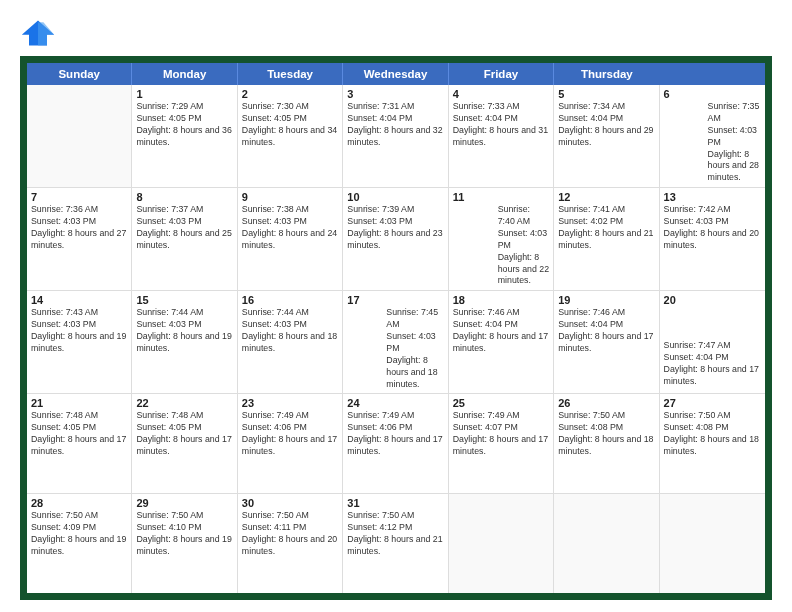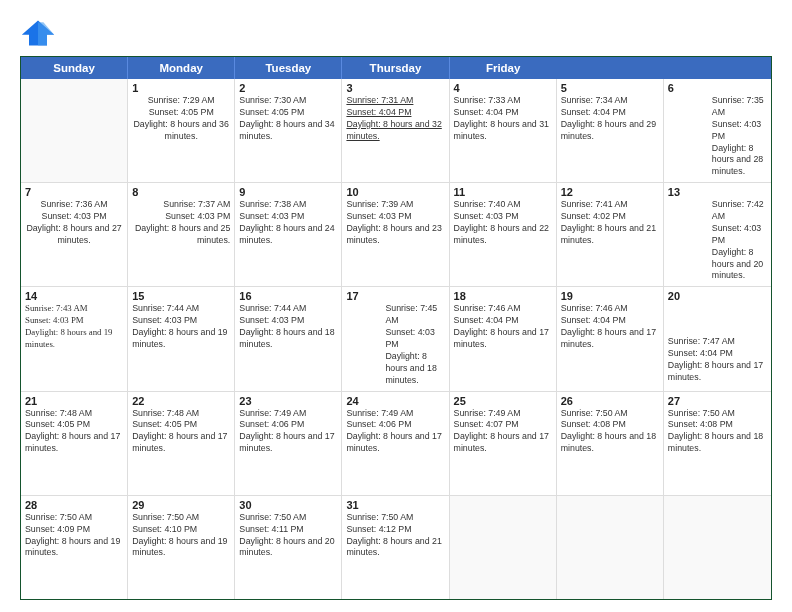--- a/index.html
+++ b/index.html
@@ -50,21 +50,21 @@
       color: #222;
     }
     .subtitle {
       font-size: 14px;
       color: #444;
     }
     .calendar {
       flex: 1;
       display: flex;
       flex-direction: column;
-      border: 1px solid #14532d;
+      border: 7px solid #14532d;
     }
     .cal-header {
       display: grid;
       grid-template-columns: repeat(7, 1fr);
       background: #3a6bbf;
     }
     .cal-header-cell {
       color: #fff;
       font-size: 11.5px;
       font-weight: bold;
@@ -128,41 +128,42 @@
       <div class="main-title"></div>
       <div class="subtitle"></div>
     </div>
   </div>
 
   <div class="calendar">
     <div class="cal-header" id="cal-header-row">
         <div class="cal-header-cell">Sunday</div>
         <div class="cal-header-cell">Monday</div>
         <div class="cal-header-cell">Tuesday</div>
+        <div class="cal-header-cell">Wednesday</div>
+        <div class="cal-header-cell">Friday</div>
         <div class="cal-header-cell">Thursday</div>
-        <div class="cal-header-cell">Friday</div>
       </div>
     <div class="cal-body" id="cal-body">
         <div class="cal-row">
           <div class="cal-cell empty"></div>
           <div class="cal-cell">
             <div class="day-num">1</div>
-            <div class="cell-text" style="white-space: pre-line; text-align: center;">Sunrise: 7:29 AM
+            <div class="cell-text" style="white-space: pre-line;">Sunrise: 7:29 AM
 Sunset: 4:05 PM
 Daylight: 8 hours and 36 minutes.</div>
           </div>
           <div class="cal-cell">
             <div class="day-num">2</div>
             <div class="cell-text" style="white-space: pre-line;">Sunrise: 7:30 AM
 Sunset: 4:05 PM
 Daylight: 8 hours and 34 minutes.</div>
           </div>
           <div class="cal-cell">
             <div class="day-num">3</div>
-            <div class="cell-text" style="white-space: pre-line; text-decoration: underline;">Sunrise: 7:31 AM
+            <div class="cell-text" style="white-space: pre-line;">Sunrise: 7:31 AM
 Sunset: 4:04 PM
 Daylight: 8 hours and 32 minutes.</div>
           </div>
           <div class="cal-cell">
             <div class="day-num">4</div>
             <div class="cell-text" style="white-space: pre-line;">Sunrise: 7:33 AM
 Sunset: 4:04 PM
 Daylight: 8 hours and 31 minutes.</div>
           </div>
           <div class="cal-cell">
@@ -174,65 +175,65 @@
           <div class="cal-cell">
             <div class="day-num">6</div>
             <div class="cell-text" style="white-space: pre-line; margin-left: 44px;">Sunrise: 7:35 AM
 Sunset: 4:03 PM
 Daylight: 8 hours and 28 minutes.</div>
           </div>
         </div>
         <div class="cal-row">
           <div class="cal-cell">
             <div class="day-num">7</div>
-            <div class="cell-text" style="white-space: pre-line; text-align: center;">Sunrise: 7:36 AM
+            <div class="cell-text" style="white-space: pre-line;">Sunrise: 7:36 AM
 Sunset: 4:03 PM
 Daylight: 8 hours and 27 minutes.</div>
           </div>
           <div class="cal-cell">
             <div class="day-num">8</div>
-            <div class="cell-text" style="white-space: pre-line; text-align: right;">Sunrise: 7:37 AM
+            <div class="cell-text" style="white-space: pre-line;">Sunrise: 7:37 AM
 Sunset: 4:03 PM
 Daylight: 8 hours and 25 minutes.</div>
           </div>
           <div class="cal-cell">
             <div class="day-num">9</div>
             <div class="cell-text" style="white-space: pre-line;">Sunrise: 7:38 AM
 Sunset: 4:03 PM
 Daylight: 8 hours and 24 minutes.</div>
           </div>
           <div class="cal-cell">
             <div class="day-num">10</div>
             <div class="cell-text" style="white-space: pre-line;">Sunrise: 7:39 AM
 Sunset: 4:03 PM
 Daylight: 8 hours and 23 minutes.</div>
           </div>
           <div class="cal-cell">
             <div class="day-num">11</div>
-            <div class="cell-text" style="white-space: pre-line;">Sunrise: 7:40 AM
+            <div class="cell-text" style="white-space: pre-line; margin-left: 45px;">Sunrise: 7:40 AM
 Sunset: 4:03 PM
 Daylight: 8 hours and 22 minutes.</div>
           </div>
           <div class="cal-cell">
             <div class="day-num">12</div>
             <div class="cell-text" style="white-space: pre-line;">Sunrise: 7:41 AM
 Sunset: 4:02 PM
 Daylight: 8 hours and 21 minutes.</div>
           </div>
           <div class="cal-cell">
             <div class="day-num">13</div>
-            <div class="cell-text" style="white-space: pre-line; margin-left: 44px;">Sunrise: 7:42 AM
+            <div class="cell-text" style="white-space: pre-line;">Sunrise: 7:42 AM
 Sunset: 4:03 PM
 Daylight: 8 hours and 20 minutes.</div>
           </div>
         </div>
         <div class="cal-row">
           <div class="cal-cell">
             <div class="day-num">14</div>
-            <div class="cell-text" style="white-space: pre-line; font-family: Liberation Serif, serif;">Sunrise: 7:43 AM
+            <div class="cell-text" style="white-space: pre-line;">Sunrise: 7:43 AM
 Sunset: 4:03 PM
 Daylight: 8 hours and 19 minutes.</div>
           </div>
           <div class="cal-cell">
             <div class="day-num">15</div>
             <div class="cell-text" style="white-space: pre-line;">Sunrise: 7:44 AM
 Sunset: 4:03 PM
 Daylight: 8 hours and 19 minutes.</div>
           </div>
           <div class="cal-cell">

